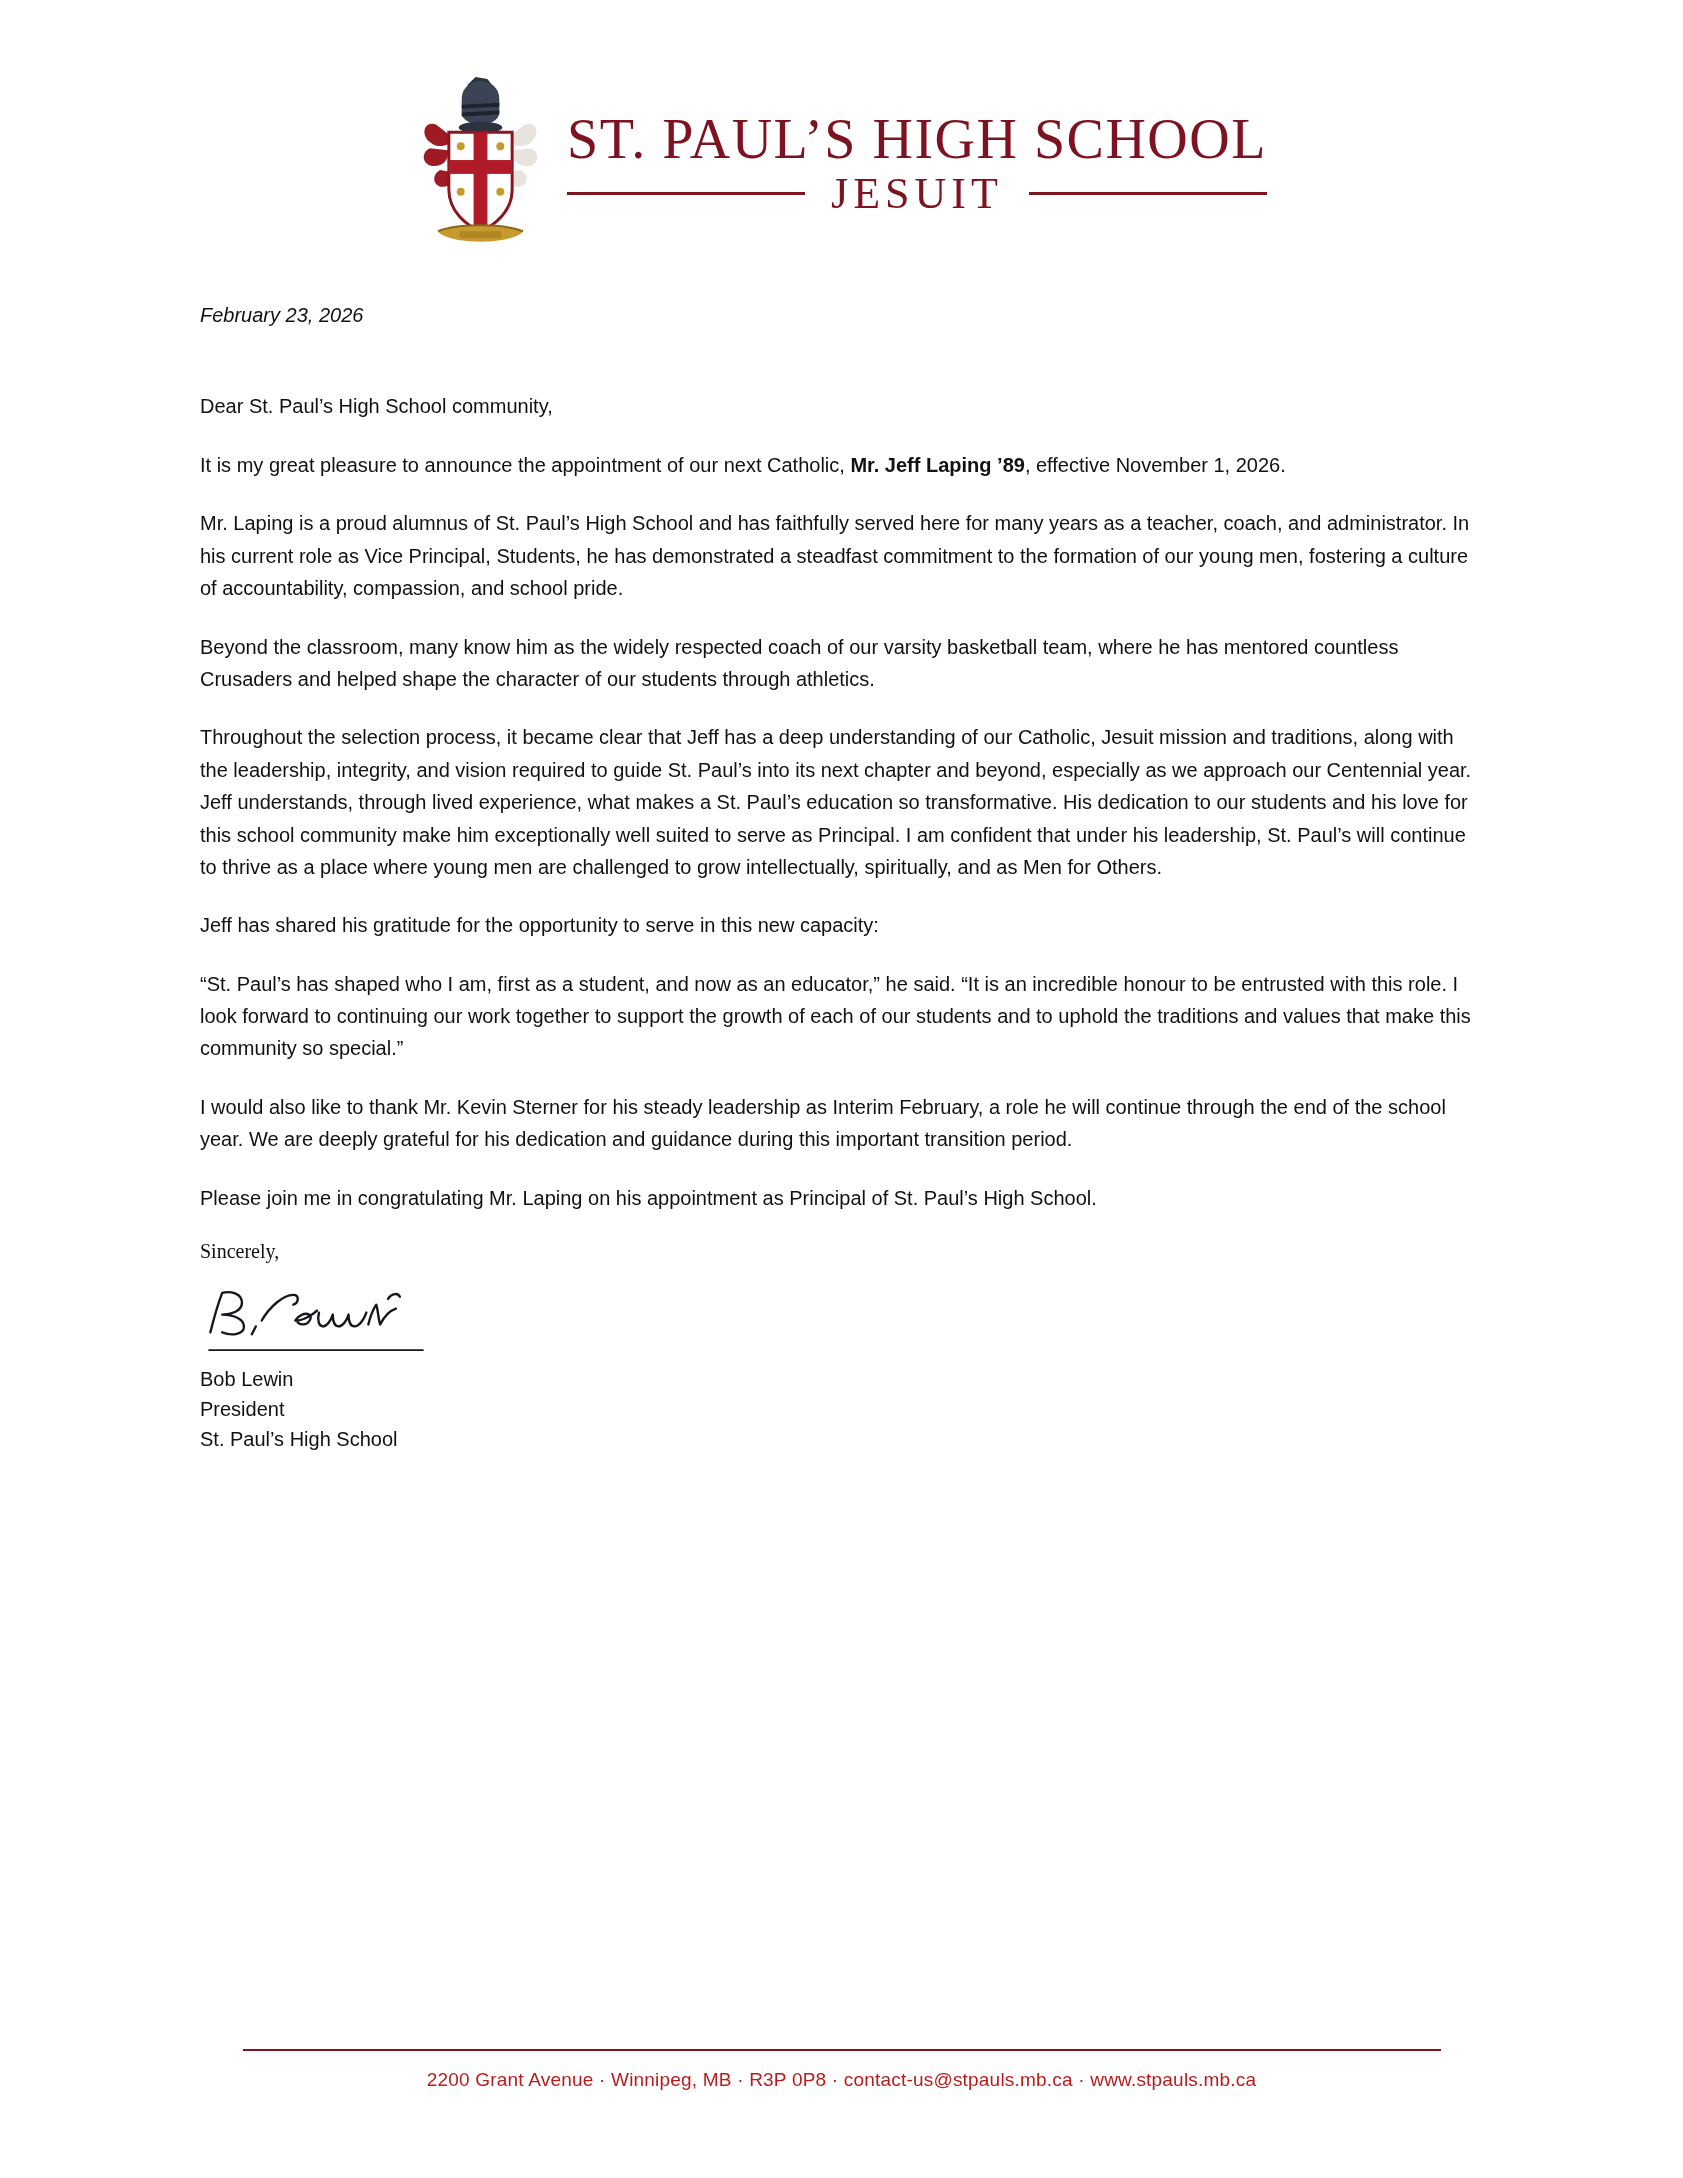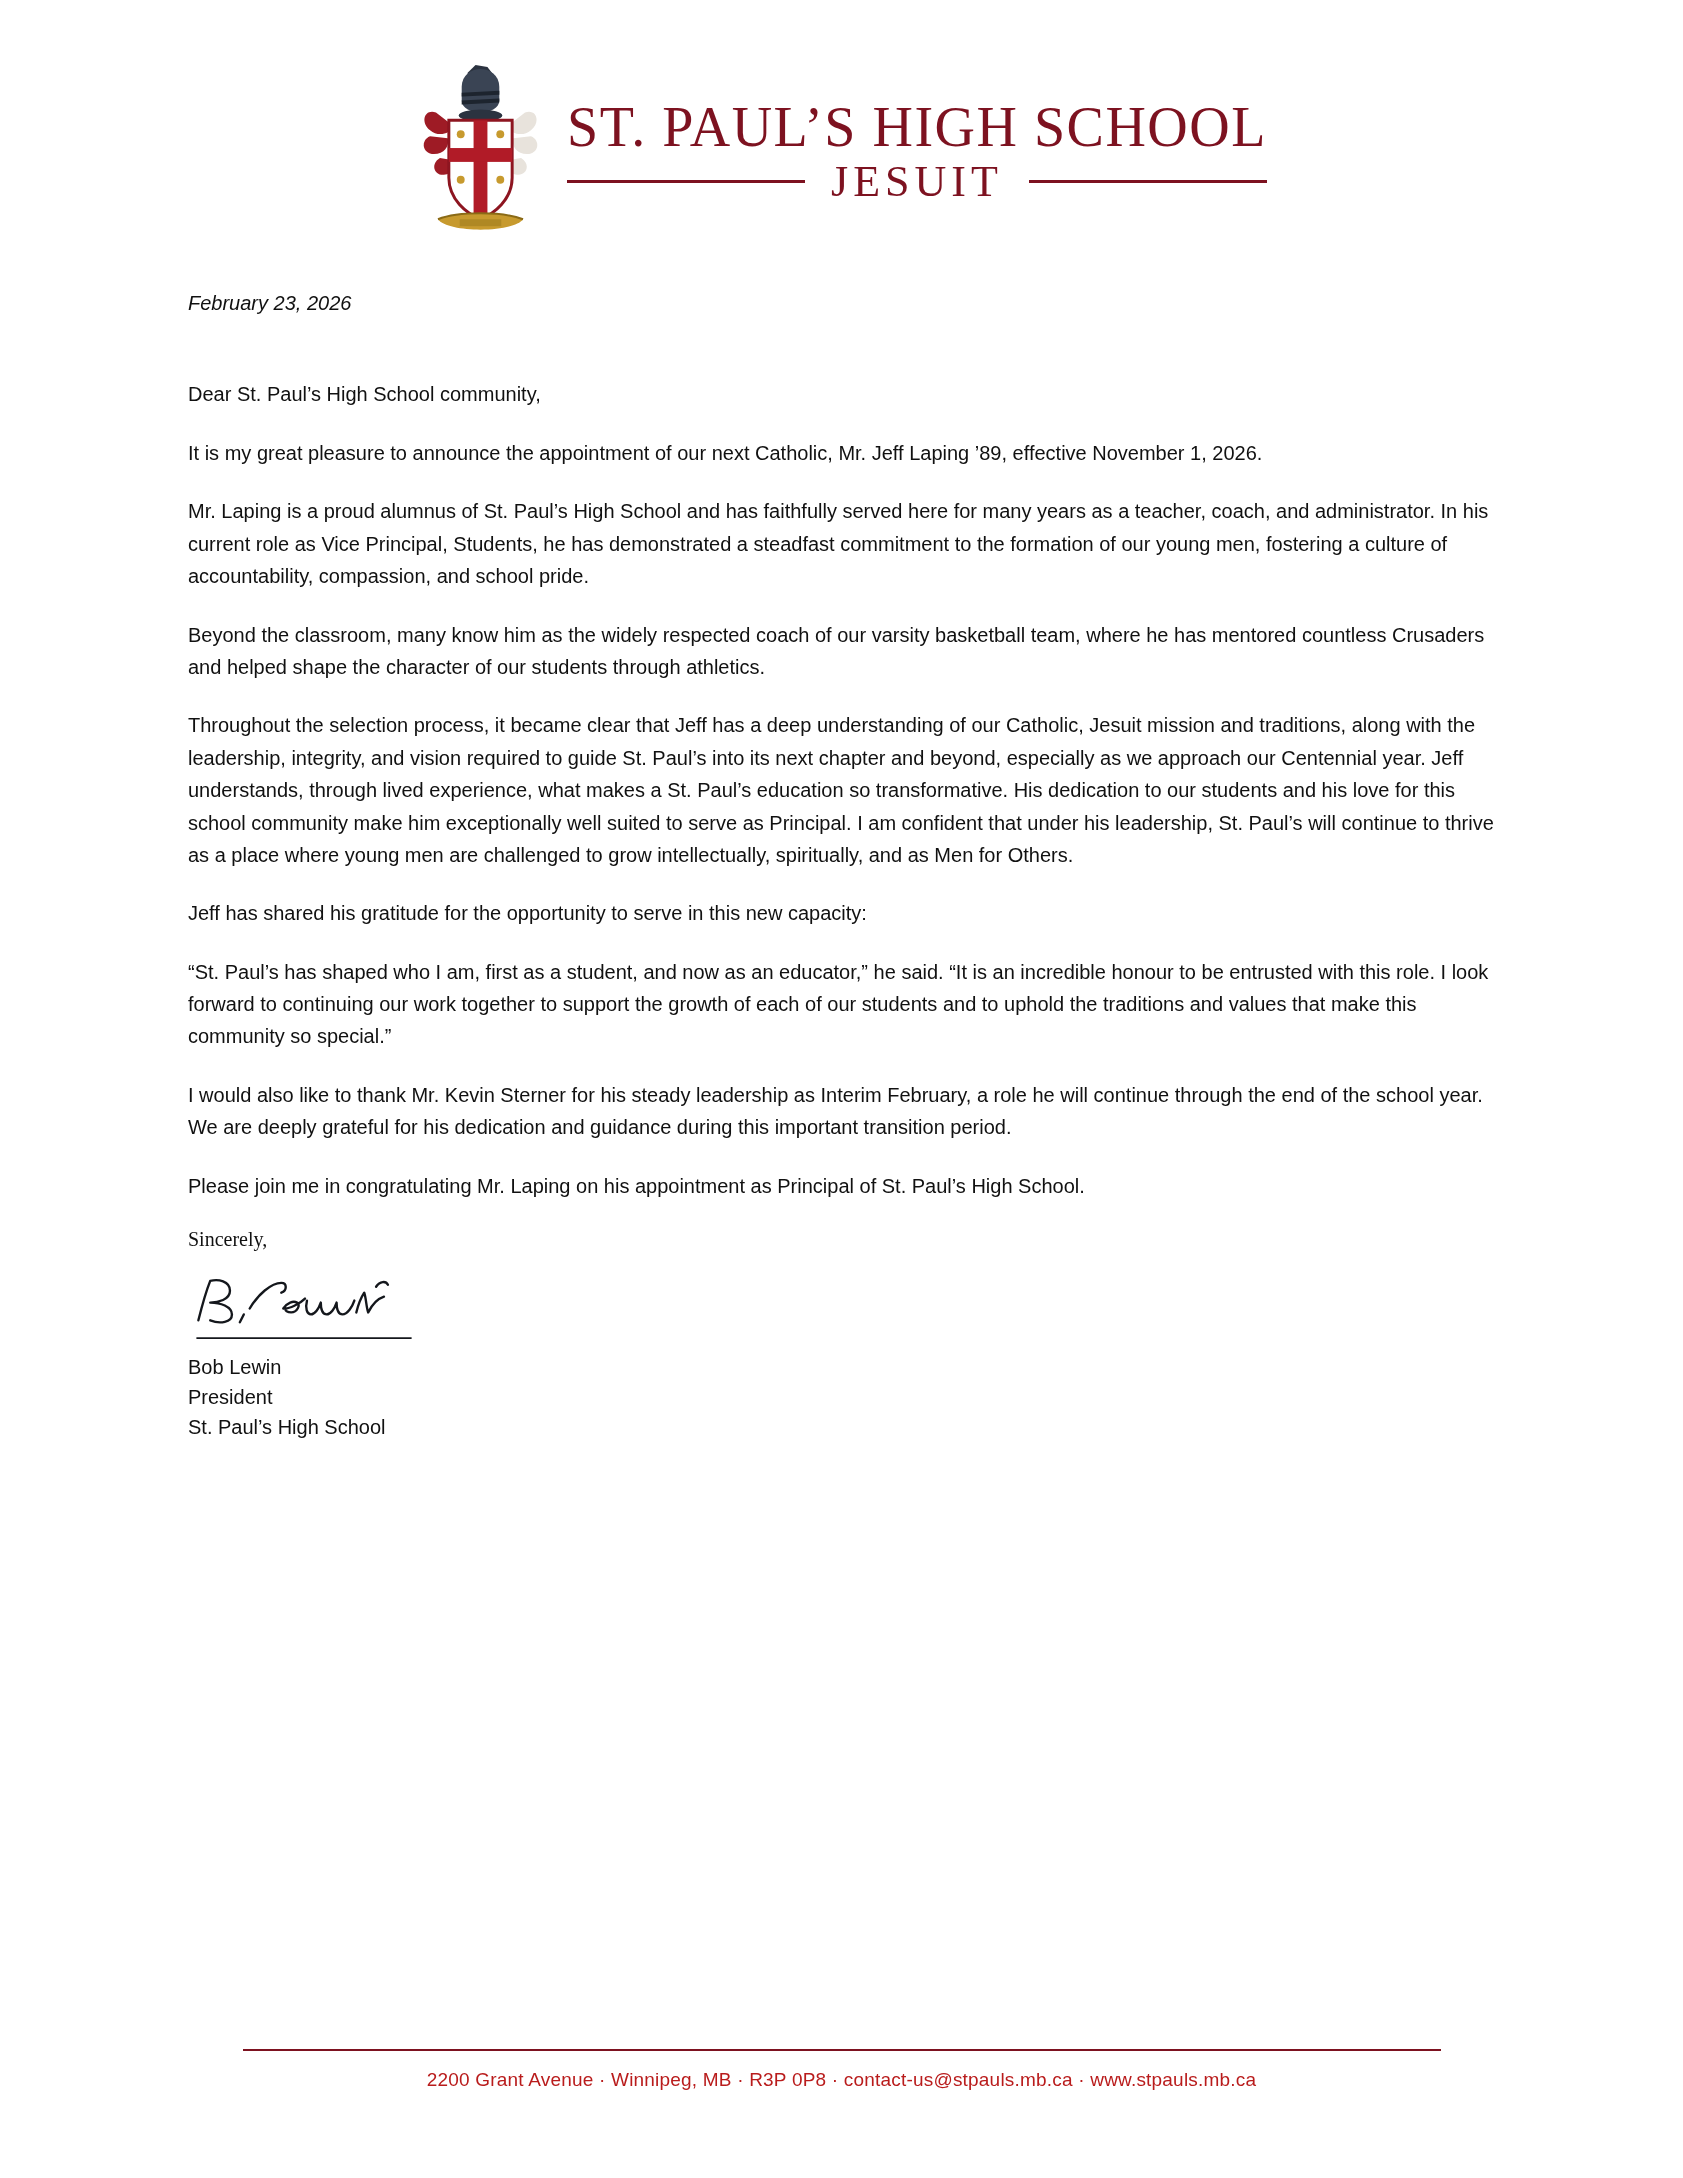--- a/index.html
+++ b/index.html
@@ -14,21 +14,21 @@
     color: #111111;
     position: relative;
     overflow: hidden;
   }
 
   .page {
     width: 1683px;
     height: 2178px;
     position: relative;
     box-sizing: border-box;
-    padding: 0;
+    padding: 12px;
   }
 
   
   .letterhead {
     display: flex;
     align-items: center;
     justify-content: center;
     padding-top: 61px;
     padding-bottom: 10px;
   }
@@ -91,21 +91,21 @@
     font-size: 20px;
     line-height: 1.5;
     margin-bottom: 28px;
   }
   p.para {
     font-size: 20px;
     line-height: 1.62;
     margin: 0 0 26px 0;
     text-align: left;
   }
-  p.para b { font-weight: 400; }
+  p.para b { font-weight: 700; }
 
   .closing {
     font-size: 20px;
     margin: 0 0 10px 0;
     font-family: Liberation Serif, serif;
   }
 
   
   .signature-area {
     margin-top: 18px;

